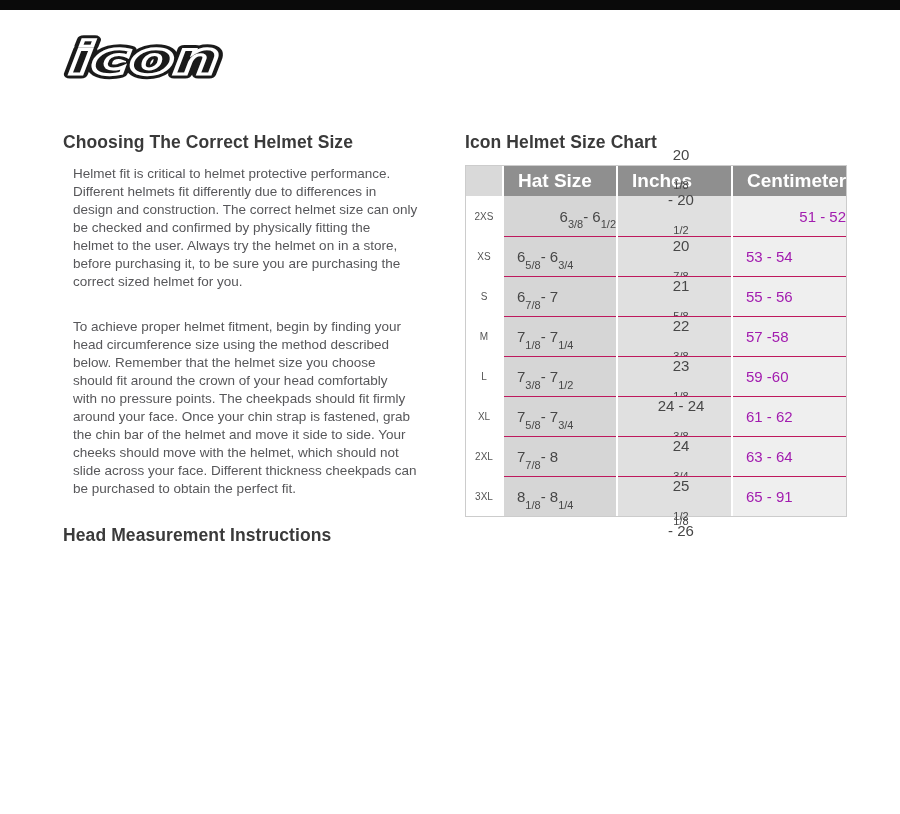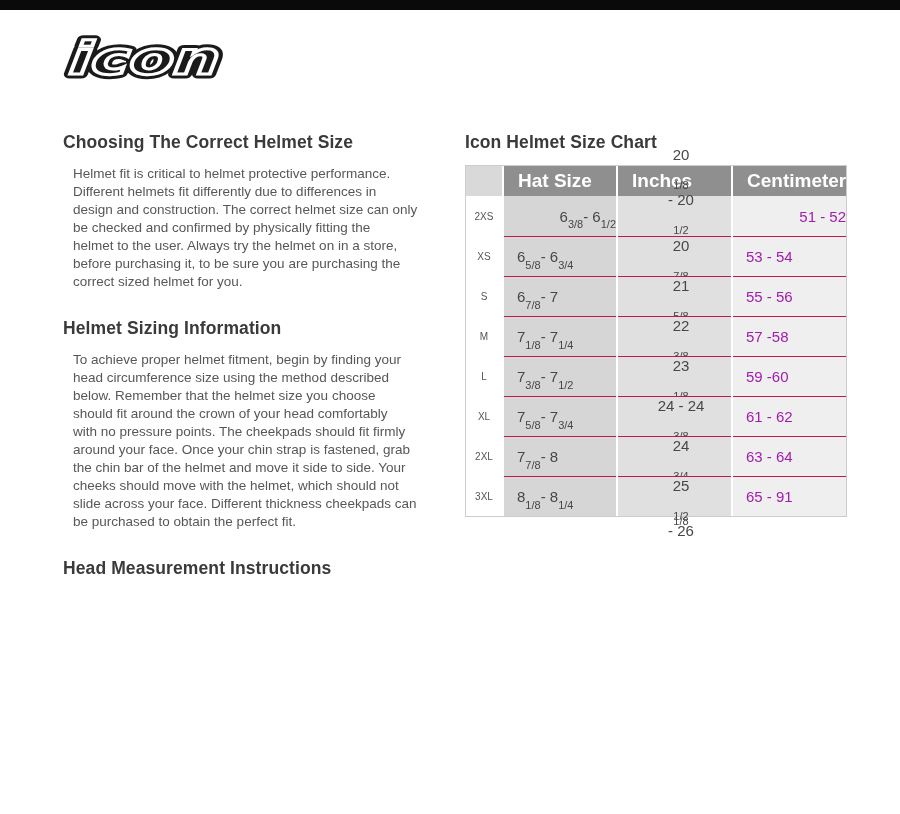--- a/index.html
+++ b/index.html
@@ -103,21 +103,20 @@
     <h2 class="section-heading">Choosing The Correct Helmet Size</h2>
     <p class="section-body">Helmet fit is critical to helmet protective performance.
 Different helmets fit differently due to differences in
 design and construction. The correct helmet size can only
 be checked and confirmed by physically fitting the
 helmet to the user. Always try the helmet on in a store,
 before purchasing it, to be sure you are purchasing the
 correct sized helmet for you.</p>
   </div>
   <div class="section">
-    <h2 class="section-heading">Helmet Sizing Information</h2>
     <p class="section-body">To achieve proper helmet fitment, begin by finding your
 head circumference size using the method described
 below. Remember that the helmet size you choose
 should fit around the crown of your head comfortably
 with no pressure points. The cheekpads should fit firmly
 around your face. Once your chin strap is fastened, grab
 the chin bar of the helmet and move it side to side. Your
 cheeks should move with the helmet, which should not
 slide across your face. Different thickness cheekpads can
 be purchased to obtain the perfect fit.</p>

